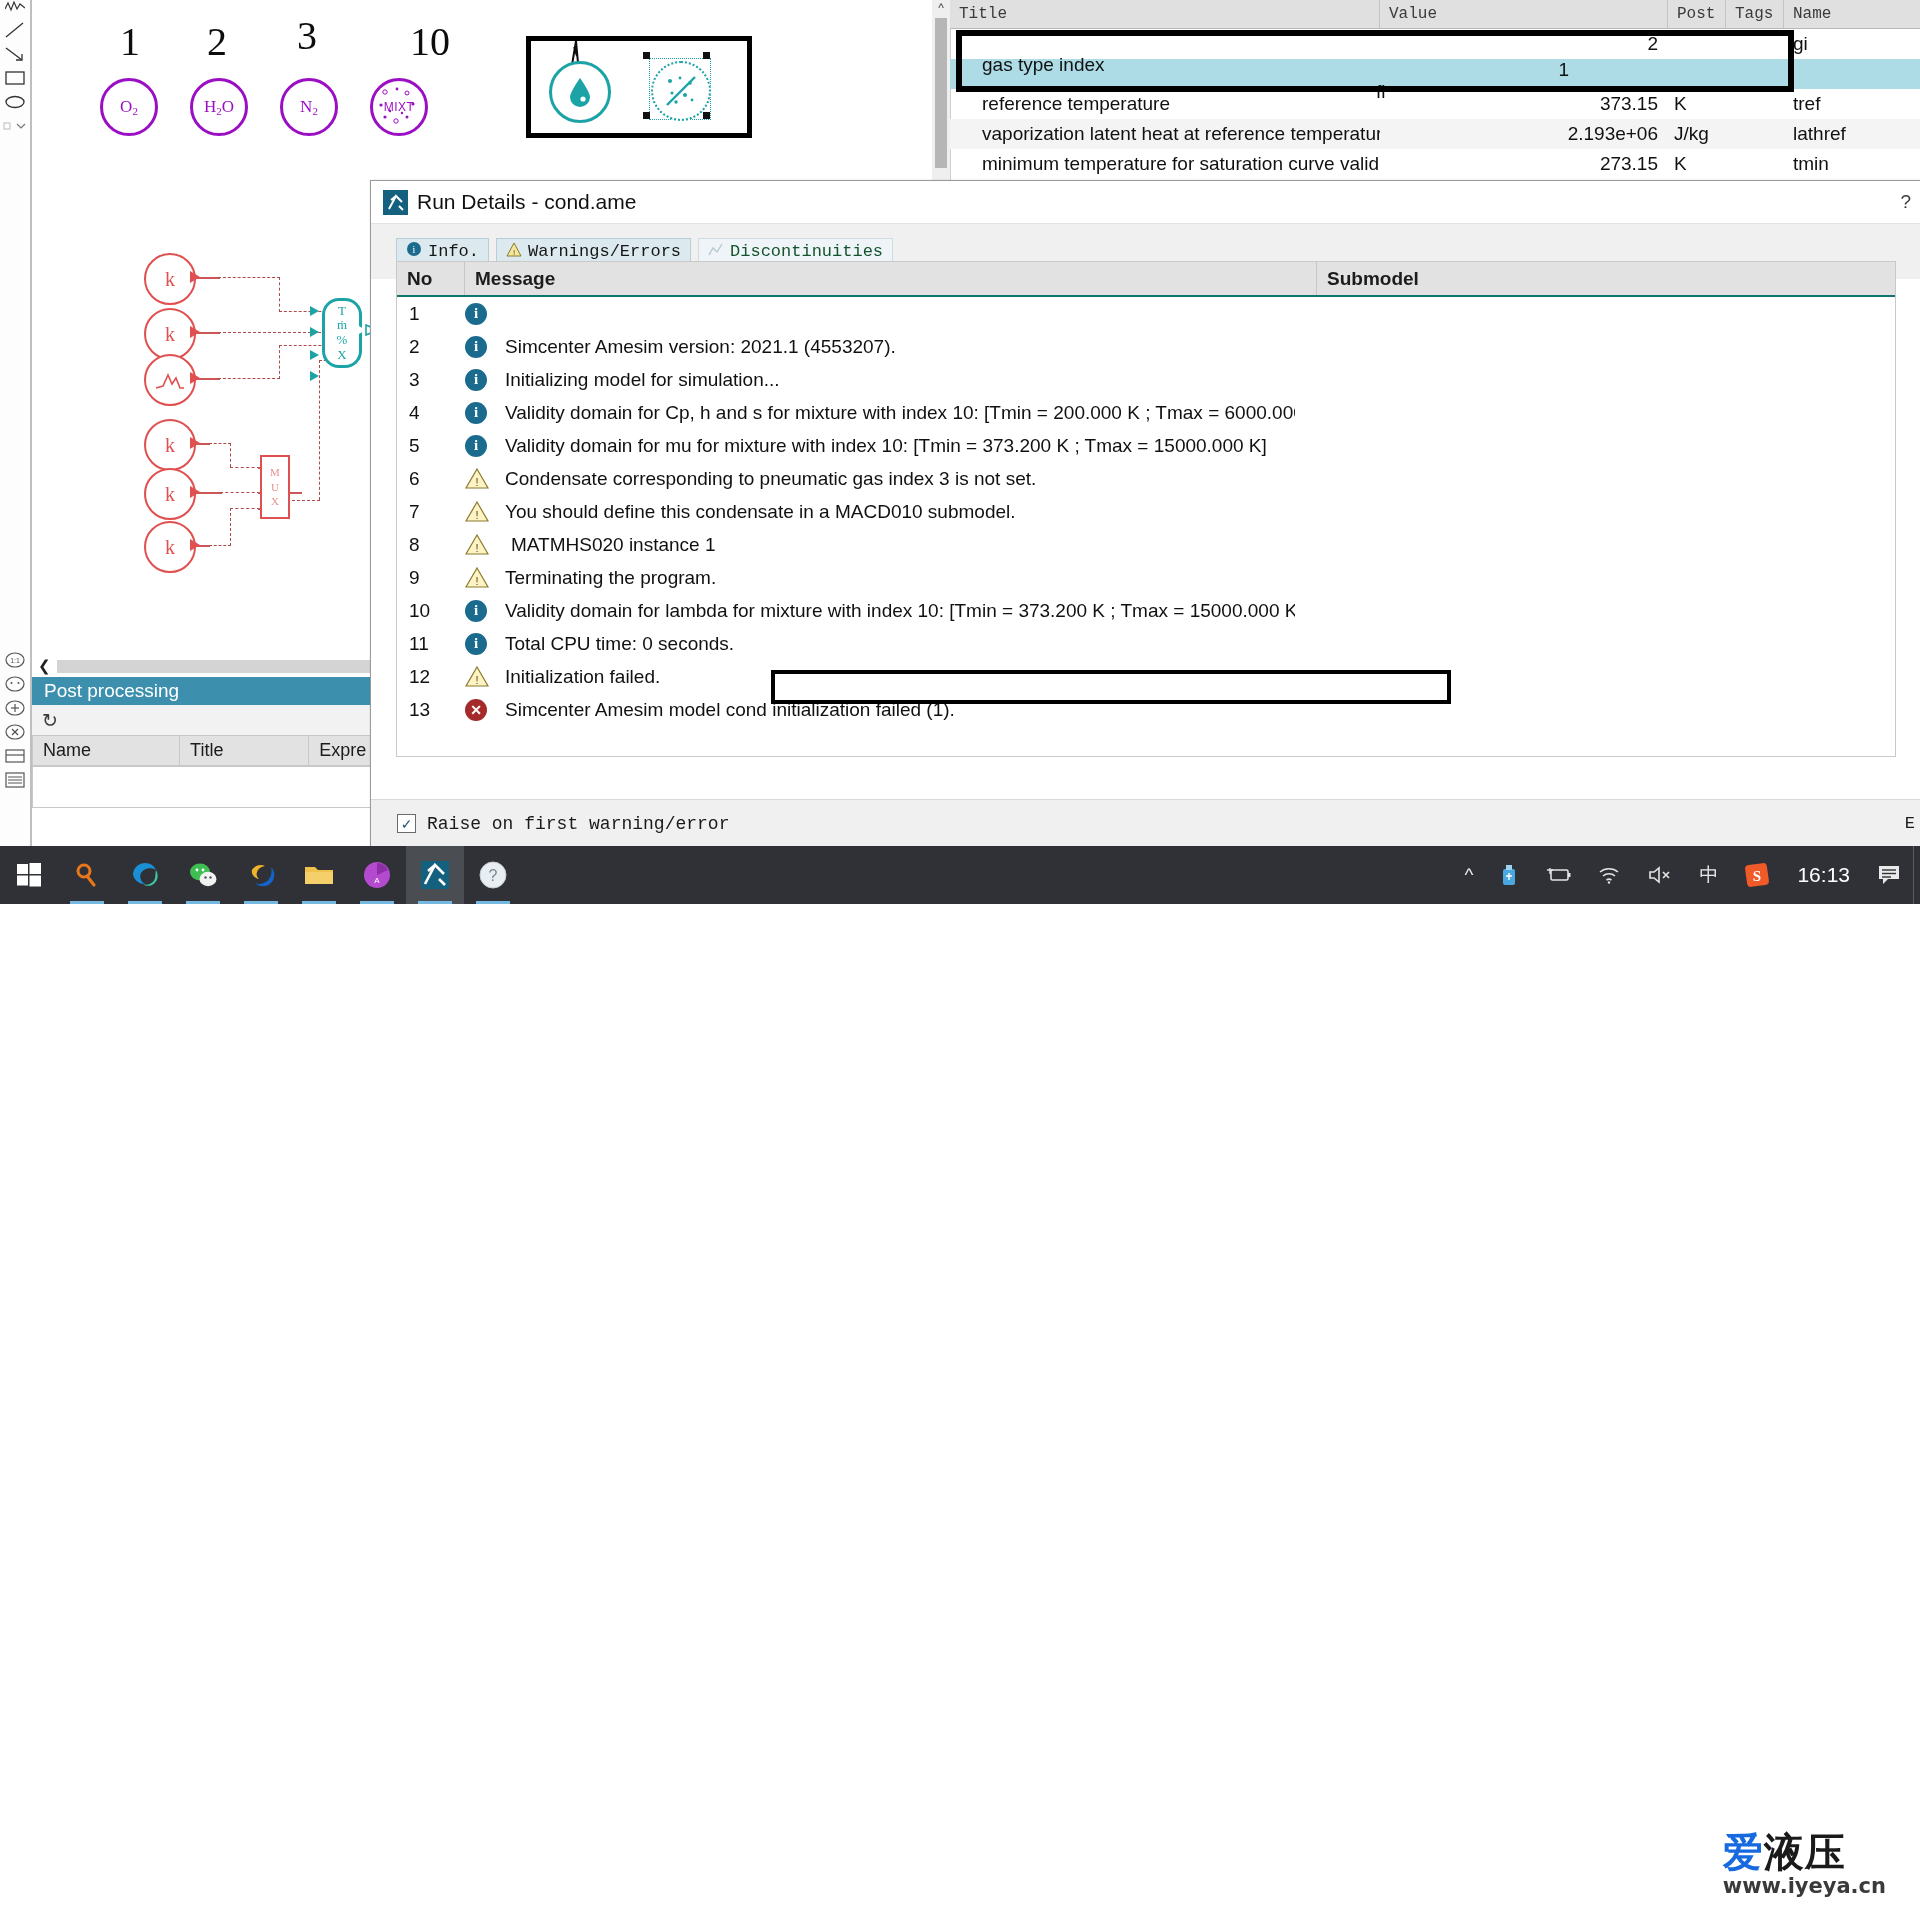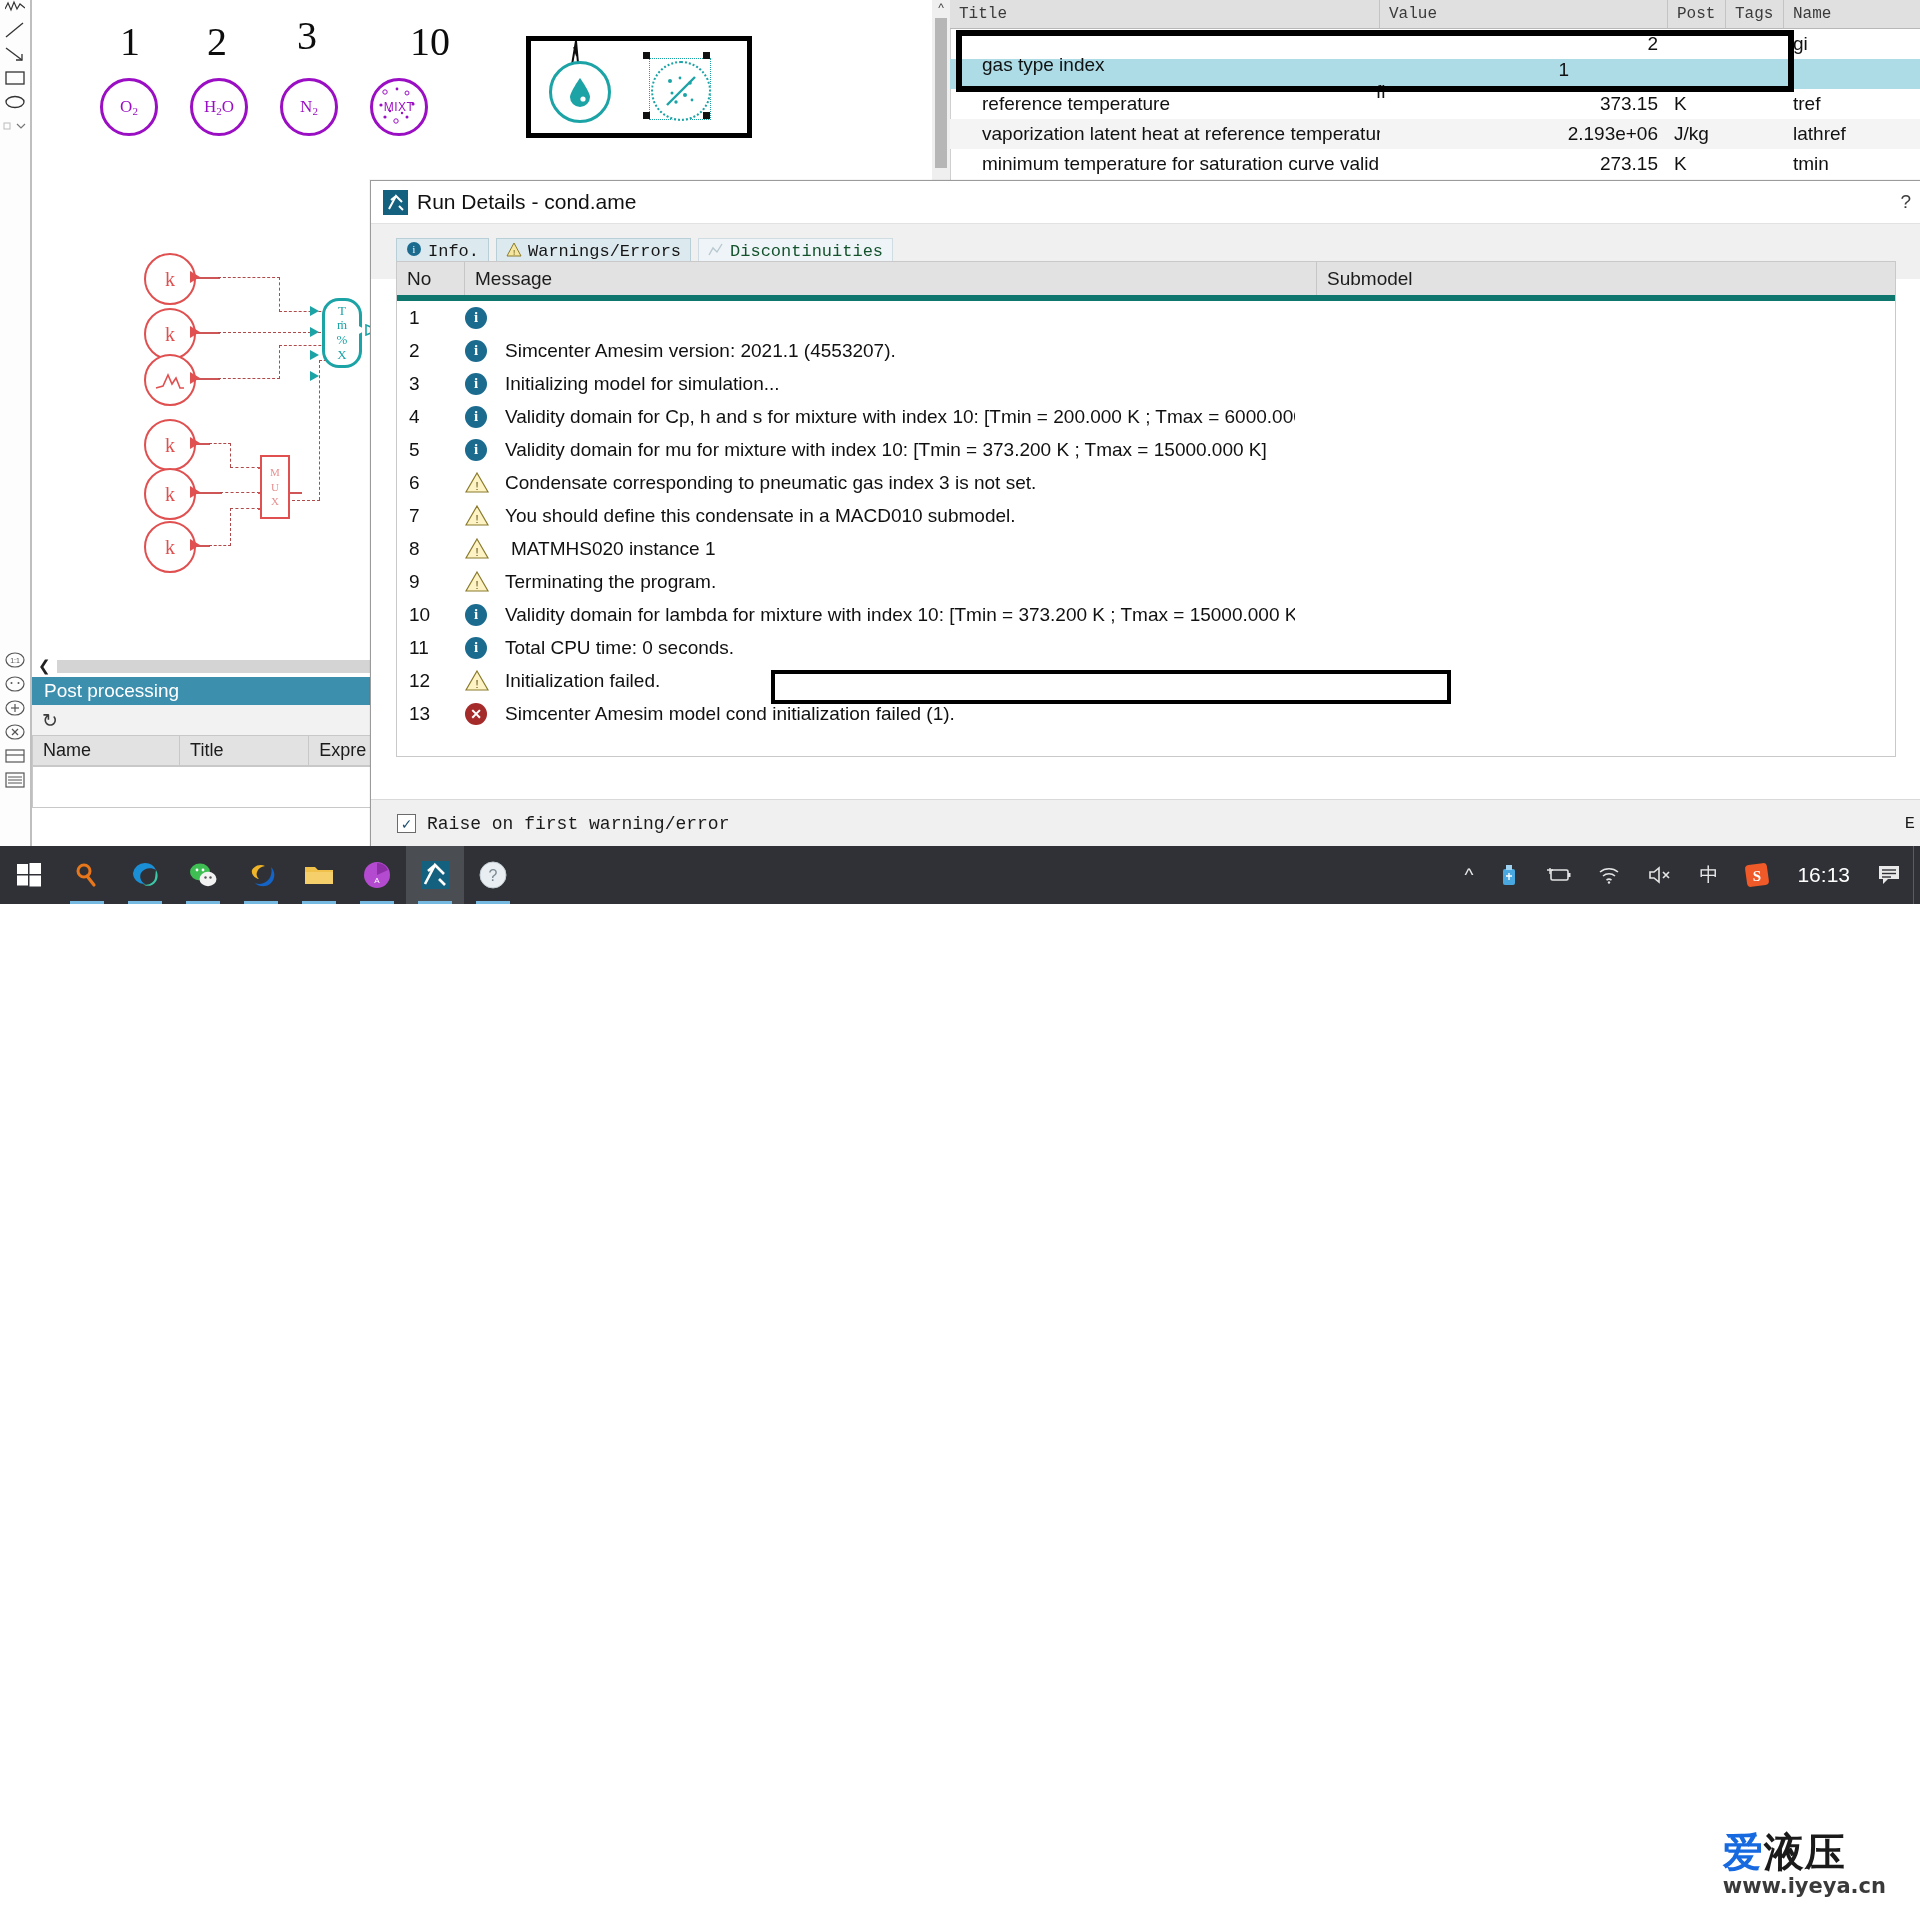--- a/index.html
+++ b/index.html
@@ -98,21 +98,21 @@
   #dlgTitle .tTxt{font-size:21px;color:#111;}
   #dlgHelp{position:absolute;right:10px;top:10px;font-size:19px;color:#3b3b3b;}
   #dlgTabsRow{height:56px;background:#f0f0f0;display:flex;align-items:center;padding-left:25px;box-sizing:border-box;
               border-top:1px solid #e2e2e2;}
   .tabBtn{height:28px;display:flex;align-items:center;gap:6px;padding:0 9px;box-sizing:border-box;
           font-family:"Liberation Mono", monospace;font-size:17px;color:#161616;
           border:1px solid #b9cfd8;background:#dceaf0;margin-right:7px;}
   .tabBtn.disabled{color:#14532d;border-color:#cfdce1;background:#eef4f7;}
 
   #msgArea{position:absolute;left:25px;top:80px;width:1500px;height:496px;background:#fff;border:1px solid #c9c9c9;box-sizing:border-box;}
-  #msgHead{display:flex;height:33px;background:#e2e2e2;border-bottom:6px solid #0f766e;}
+  #msgHead{display:flex;height:33px;background:#e2e2e2;border-bottom:2px solid #0f766e;font-weight:bold;}
   #msgHead .th{font-size:19px;color:#1c1c1c;display:flex;align-items:center;padding-left:10px;
                border-right:1px solid #c6c6c6;box-sizing:border-box;}
   .msgRow{display:flex;height:33px;align-items:center;font-size:19px;color:#111;}
   .msgRow .c-no{width:68px;padding-left:12px;box-sizing:border-box;}
   .msgRow .c-ico{width:40px;display:flex;align-items:center;justify-content:flex-start;}
   .msgRow .c-msg{flex:1;white-space:nowrap;overflow:hidden;}
   .msgRow .c-sub{width:600px;padding-left:6px;box-sizing:border-box;white-space:nowrap;overflow:hidden;}
   .icoInfo{width:22px;height:22px;border-radius:50%;background:#1b6b8f;color:#fff;font-size:15px;font-weight:bold;
            display:flex;align-items:center;justify-content:center;font-family:"Liberation Serif",serif;}
   .icoErr{width:22px;height:22px;border-radius:50%;background:#a52a2a;color:#fff;font-size:14px;font-weight:bold;

